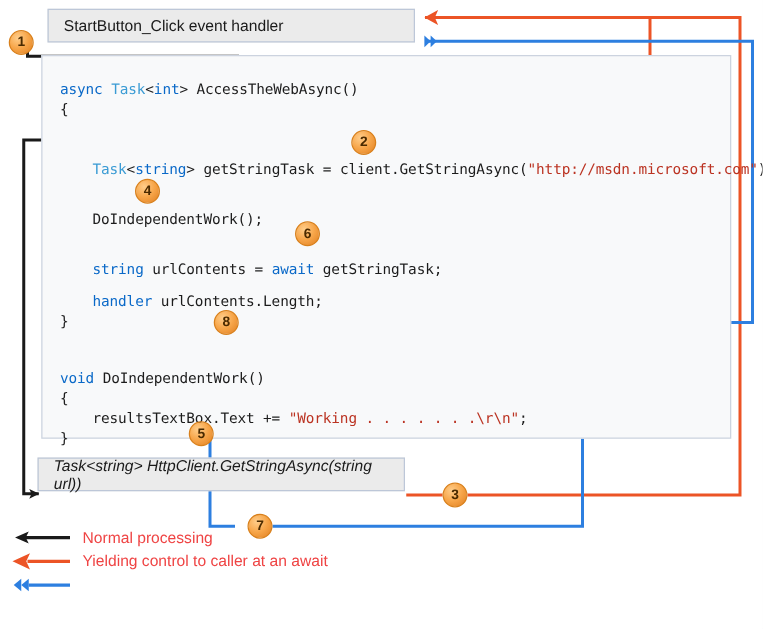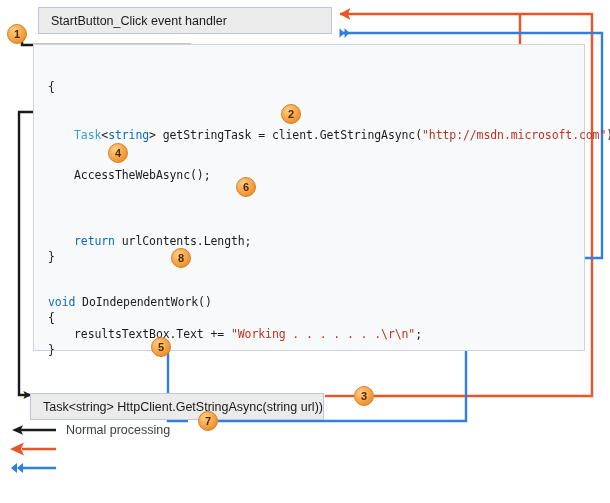--- a/index.html
+++ b/index.html
@@ -35,21 +35,21 @@
     border: 1px solid #bdc7d8;
     box-sizing: border-box;
     display: flex;
     align-items: center;
     padding-left: 12px;
     font-family: "Liberation Sans", sans-serif;
     font-size: 12.5px;
     color: #1a1a1a;
   }
   #box-handler { left: 38px; top: 7px; width: 294px; height: 27px; }
-  #box-getstring { left: 30px; top: 393px; width: 294px; height: 27px; }
+  #box-getstring { left: 30px; top: 366px; width: 294px; height: 27px; font-style: italic; }
 
   .code-panel {
     position: absolute;
     left: 33px;
     top: 44px;
     width: 552px;
     height: 307px;
     background: #f8f9fa;
     border: 1px solid #ccd3df;
     box-sizing: border-box;
@@ -95,21 +95,21 @@
   }
   .legend-swatch {
     width: 50px;
     height: 14px;
     flex: 0 0 50px;
     margin-right: 8px;
   }
   .legend-label {
     font-family: "Liberation Sans", sans-serif;
     font-size: 12.5px;
-    color: #404040;
+    color: #ef4444;
     white-space: nowrap;
   }
 </style>
 </head>
 <body>
 
 <div id="stage">
 
   <svg id="wires" viewBox="0 0 610 503">
     <defs>
@@ -161,24 +161,26 @@
 
   <div class="call-box" id="box-handler">
     <span>StartButton_Click event handler</span>
   </div>
 
   <div class="call-box" id="box-getstring">
     <span>Task&lt;string&gt; HttpClient.GetStringAsync(string url))</span>
   </div>
 
   <div class="code-panel">
+    <span class="code-line" style="left:14px;  top:19px;"><span class="kw">async</span> <span class="typ">Task</span>&lt;<span class="kw">int</span>&gt; AccessTheWebAsync()</span>
     <span class="code-line" style="left:14px;  top:35px;">{</span>
     <span class="code-line" style="left:40px;  top:83px;"><span class="typ">Task</span>&lt;<span class="kw">string</span>&gt; getStringTask = client.GetStringAsync(<span class="str">"http://msdn.microsoft.com"</span>);</span>
-    <span class="code-line" style="left:40px;  top:123px;">AccessTheWebAsync();</span>
-    <span class="code-line" style="left:40px;  top:189px;"><span class="kw">return</span> urlContents.Length;</span>
+    <span class="code-line" style="left:40px;  top:123px;">DoIndependentWork();</span>
+    <span class="code-line" style="left:40px;  top:163px;"><span class="kw">string</span> urlContents = <span class="kw">await</span> getStringTask;</span>
+    <span class="code-line" style="left:40px;  top:189px;"><span class="kw">handler</span> urlContents.Length;</span>
     <span class="code-line" style="left:14px;  top:205px;">}</span>
     <span class="code-line" style="left:14px;  top:250px;"><span class="kw">void</span> DoIndependentWork()</span>
     <span class="code-line" style="left:14px;  top:266px;">{</span>
     <span class="code-line" style="left:40px;  top:282px;">resultsTextBox.Text += <span class="str">"Working . . . . . . .\r\n"</span>;</span>
     <span class="code-line" style="left:14px;  top:298px;">}</span>
   </div>
 
   <div class="step" style="left:7px;   top:24px;">1</div>
   <div class="step" style="left:281px; top:104px;">2</div>
   <div class="step" style="left:354px; top:386px;">3</div>
@@ -200,20 +202,21 @@
       <span class="legend-label">Normal processing</span>
     </div>
 
     <div class="legend-row">
       <span class="legend-swatch">
         <svg width="50" height="14" viewBox="0 0 50 14">
           <path d="M48,7 L14,7" stroke="#ec5426" stroke-width="2.6" fill="none"></path>
           <path d="M2,7 L16,0.5 L13,7 L16,13.5 Z" fill="#ec5426"></path>
         </svg>
       </span>
+      <span class="legend-label">Yielding control to caller at an await</span>
     </div>
 
     <div class="legend-row">
       <span class="legend-swatch">
         <svg width="50" height="14" viewBox="0 0 50 14">
           <path d="M48,7 L15,7" stroke="#2d7fe0" stroke-width="2.6" fill="none"></path>
           <path d="M3,7 L9,2 L9,12 Z" fill="#2d7fe0"></path>
           <path d="M9,7 L15,2 L15,12 Z" fill="#2d7fe0"></path>
         </svg>
       </span>

